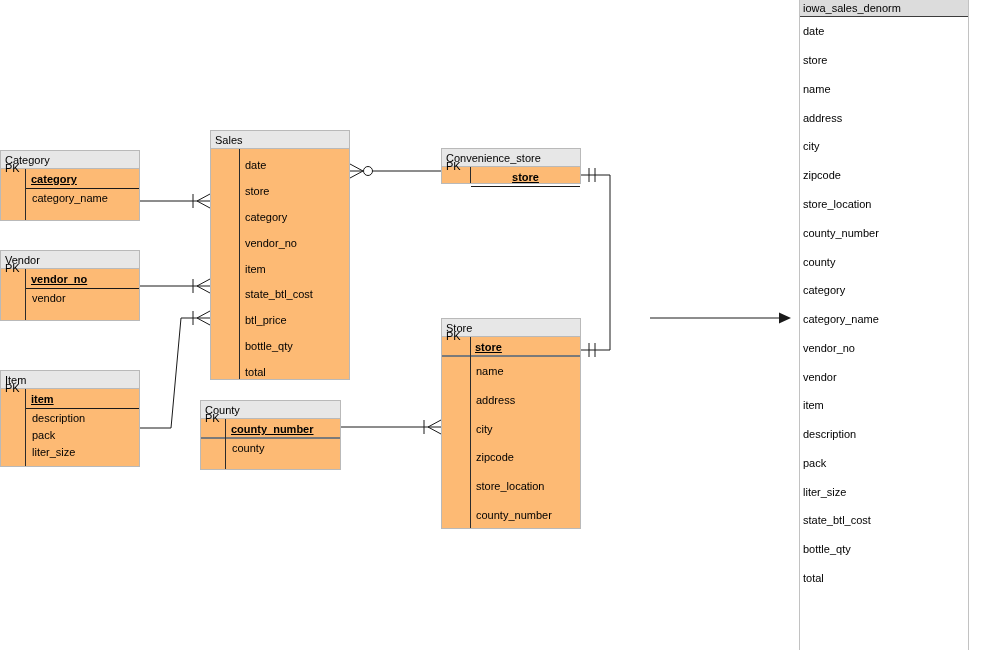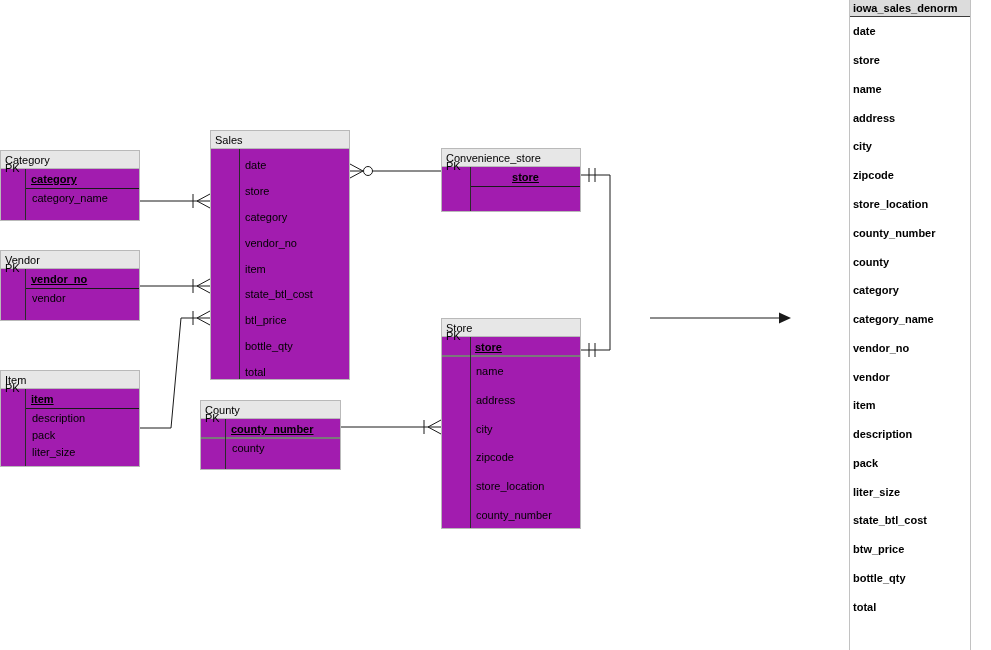--- a/index.html
+++ b/index.html
@@ -2,21 +2,21 @@
 <html><head>
 <meta charset="utf-8">
 <style>
   html,body{margin:0;padding:0;background:#ffffff;}
   #canvas{
     position:relative;width:991px;height:650px;background:#ffffff;overflow:hidden;
     font-family:"Liberation Sans",sans-serif;font-size:11px;color:#000;
   }
   
   .entity{
-    position:absolute;background:#a21caf;border:1px solid #b9b9b9;box-sizing:border-box;
+    position:absolute;background:#fdba74;border:1px solid #b9b9b9;box-sizing:border-box;
   }
   .entity-header{
     height:18px;line-height:18px;background:#e7e7e7;border-bottom:1px solid #b9b9b9;
     padding-left:4px;box-sizing:border-box;white-space:nowrap;overflow:hidden;
   }
   .vdiv{position:absolute;top:18px;bottom:0;width:1px;background:#2b2b2b;}
   .vdiv.at24{left:24px;} .vdiv.at28{left:28px;}
   .pk-label{position:absolute;top:11px;left:4px;width:18px;}
   .pk-row{
     height:20px;line-height:20px;font-weight:bold;text-decoration:underline;
@@ -27,22 +27,22 @@
   .pk-row.pk-center{text-align:center;padding-left:0;}
   .field-list{overflow:hidden;}
   .field-list .field-row{display:flex;align-items:center;padding-left:6px;white-space:nowrap;}
   .ml24{margin-left:25px;} .ml28{margin-left:28px;}
   .rows-17 .field-row{height:17px;}
   .rows-18 .field-row{height:18px;}
   .rows-26 .field-row{height:25.9px;}
   .rows-29 .field-row{height:28.7px;}
   
   .denorm{
-    position:absolute;left:849px;top:0;width:122px;height:650px;box-sizing:border-box;
-    border-left:1px solid #c2c2c2;border-right:1px solid #c2c2c2;background:#ffffff;font-weight:bold;
+    position:absolute;left:799px;top:0;width:170px;height:650px;box-sizing:border-box;
+    border-left:1px solid #c2c2c2;border-right:1px solid #c2c2c2;background:#ffffff;
   }
   .denorm-header{
     height:17px;line-height:17px;background:#dcdcdc;border-bottom:1px solid #3c3c3c;
     padding-left:3px;box-sizing:border-box;white-space:nowrap;
   }
   .denorm-list .field-row{height:28.77px;display:flex;align-items:center;padding-left:3px;}
   
   #connectors{position:absolute;left:0;top:0;width:991px;height:650px;pointer-events:none;}
   #connectors path,#connectors line{stroke:#1a1a1a;stroke-width:1;fill:none;}
   #connectors circle{stroke:#1a1a1a;stroke-width:1;fill:#ffffff;}
@@ -141,21 +141,21 @@
   <div class="entity" style="left:200px;top:400px;width:141px;height:70px;">
     <div class="entity-header">County</div>
     <div class="vdiv at24"></div>
     <div class="pk-label">PK</div>
     <div class="pk-row sep-full">county_number</div>
     <div class="field-list ml24 rows-18">
         <div class="field-row">county</div>
       </div>
   </div>
 
-  <div class="entity" style="left:441px;top:148px;width:140px;height:64px;">
+  <div class="entity" style="left:441px;top:148px;width:140px;height:36px;">
     <div class="entity-header">Convenience_store</div>
     <div class="vdiv at28"></div>
     <div class="pk-label">PK</div>
     <div class="pk-row sep-partial pk-center" style="margin-left:29px;">store</div>
     <div class="field-list ml28 rows-17"></div>
   </div>
 
   <div class="entity" style="left:441px;top:318px;width:140px;height:211px;">
     <div class="entity-header">Store</div>
     <div class="vdiv at28"></div>
@@ -185,19 +185,18 @@
         <div class="field-row">county</div>
         <div class="field-row">category</div>
         <div class="field-row">category_name</div>
         <div class="field-row">vendor_no</div>
         <div class="field-row">vendor</div>
         <div class="field-row">item</div>
         <div class="field-row">description</div>
         <div class="field-row">pack</div>
         <div class="field-row">liter_size</div>
         <div class="field-row">state_btl_cost</div>
-        <div class="field-row">btw_price</div>
         <div class="field-row">bottle_qty</div>
         <div class="field-row">total</div>
       </div>
   </div>
 
 </div>
 
 </body></html>

